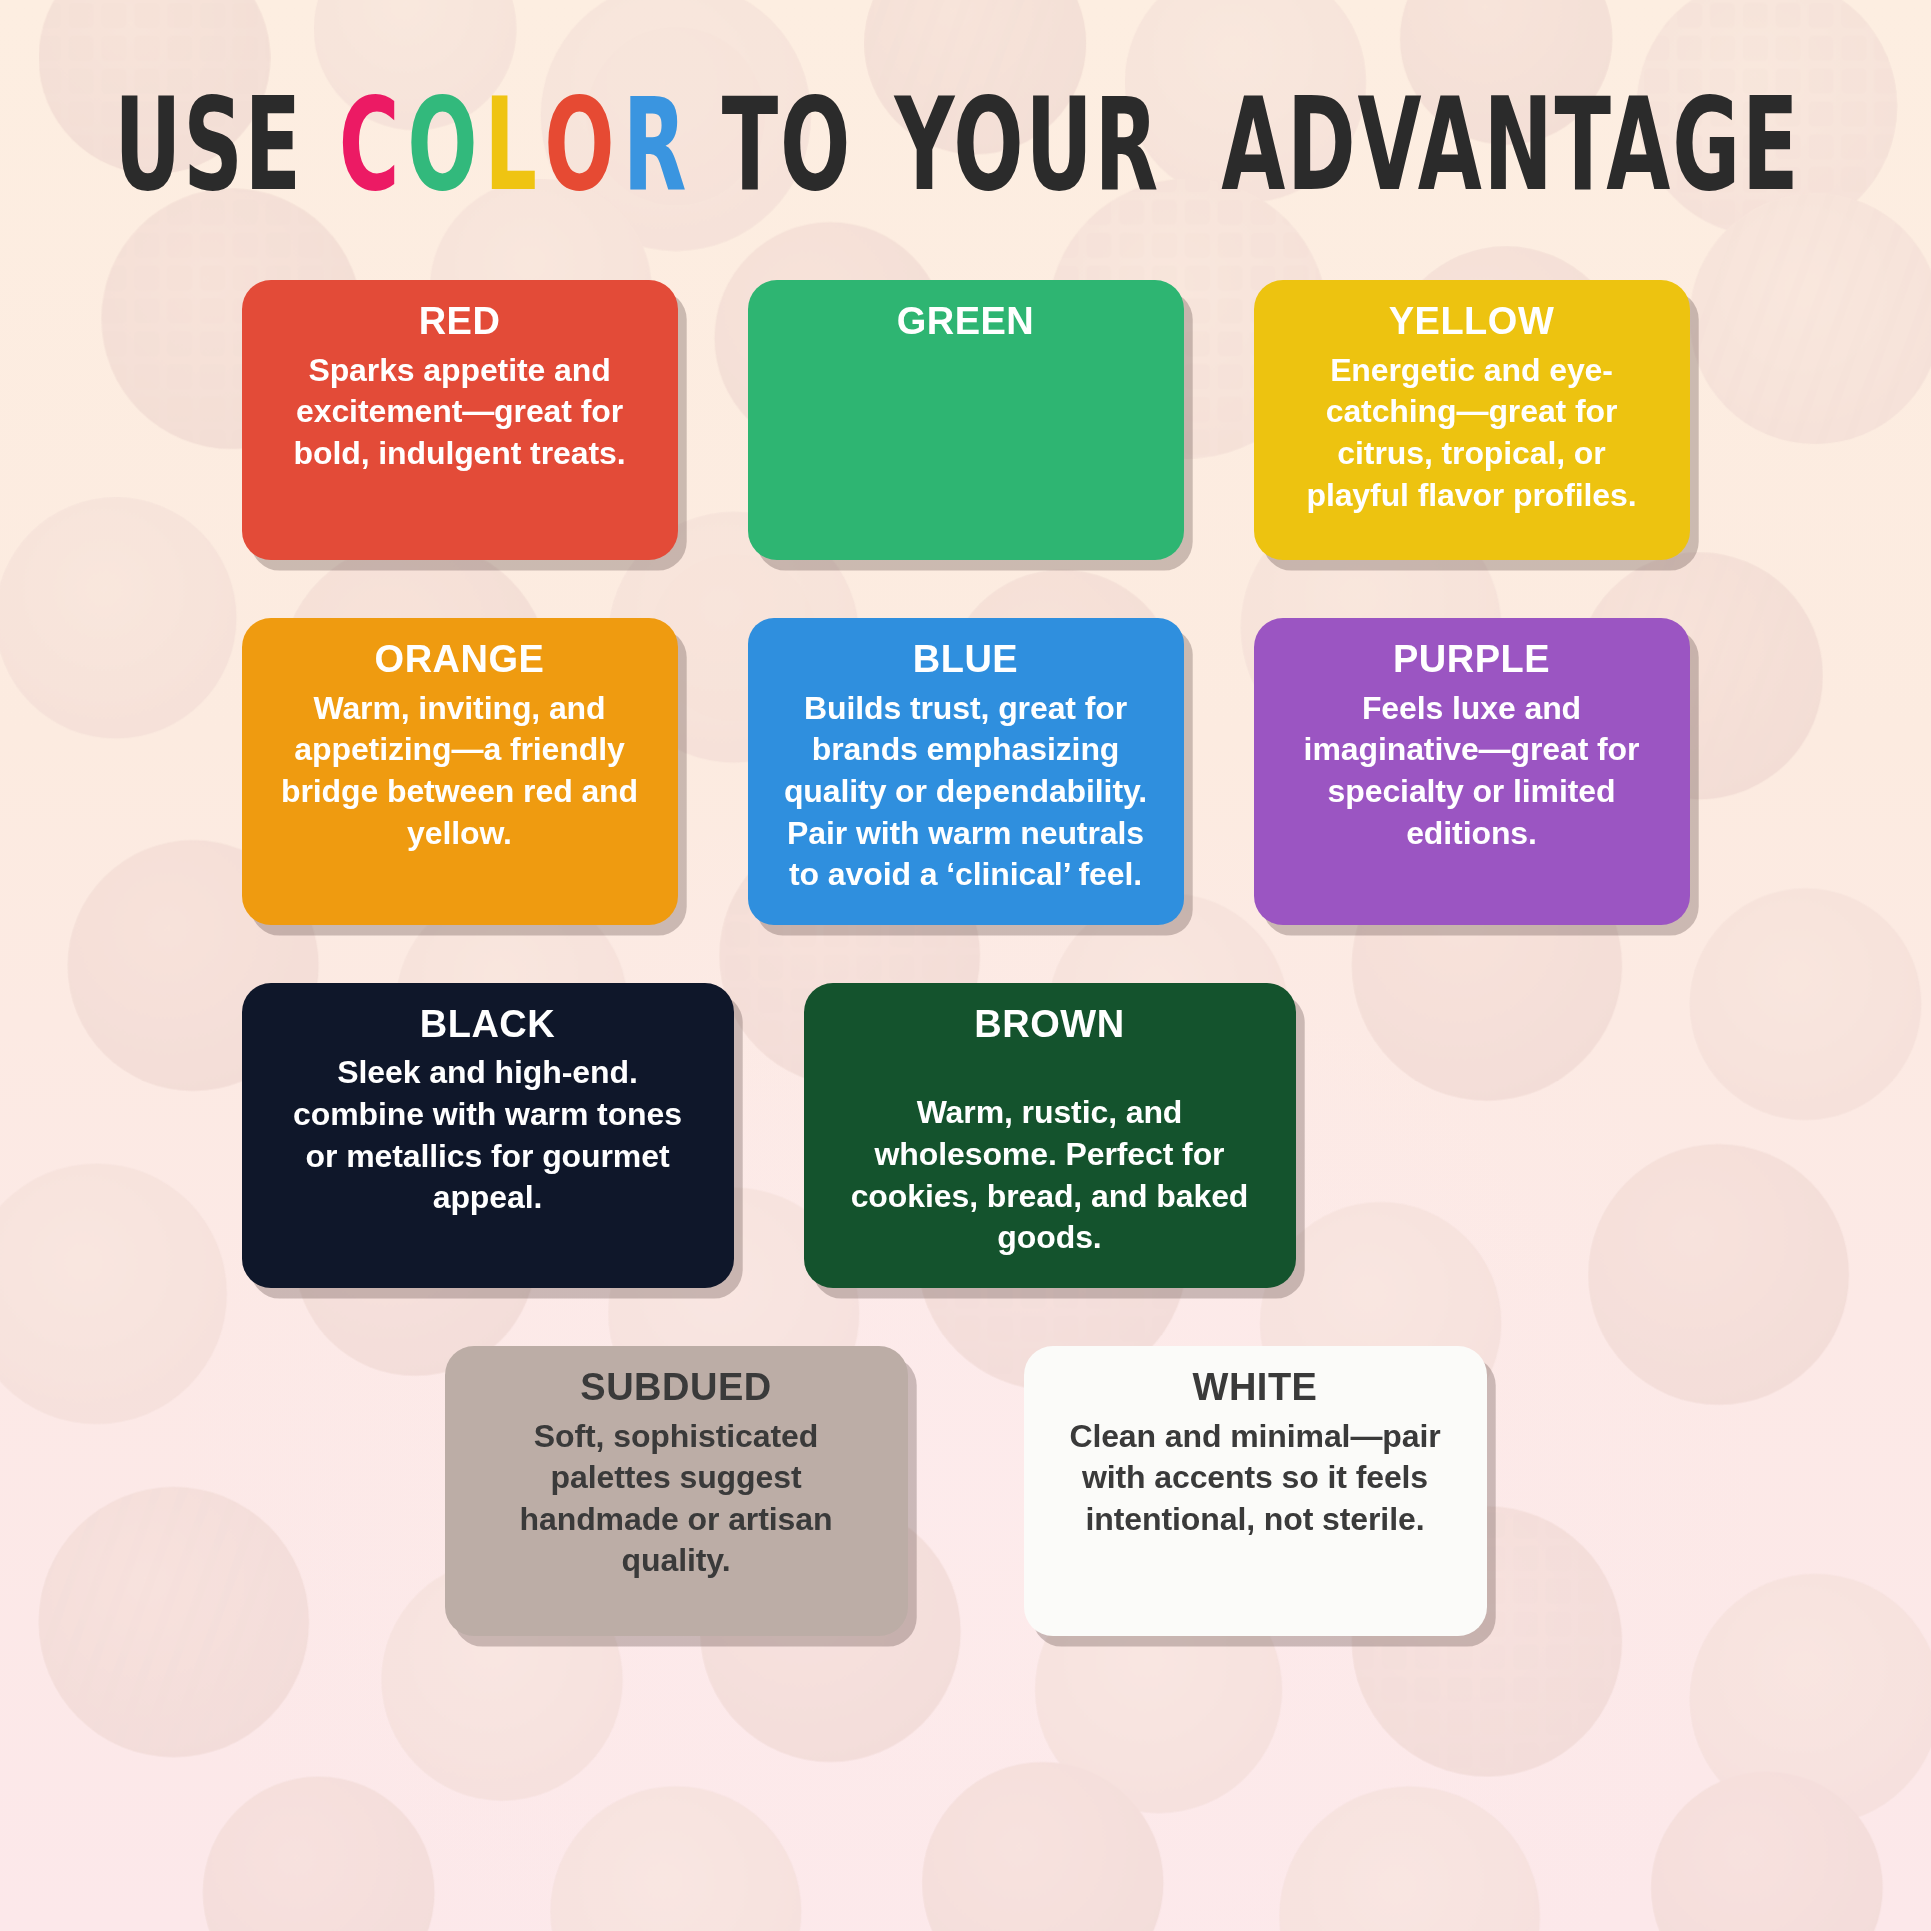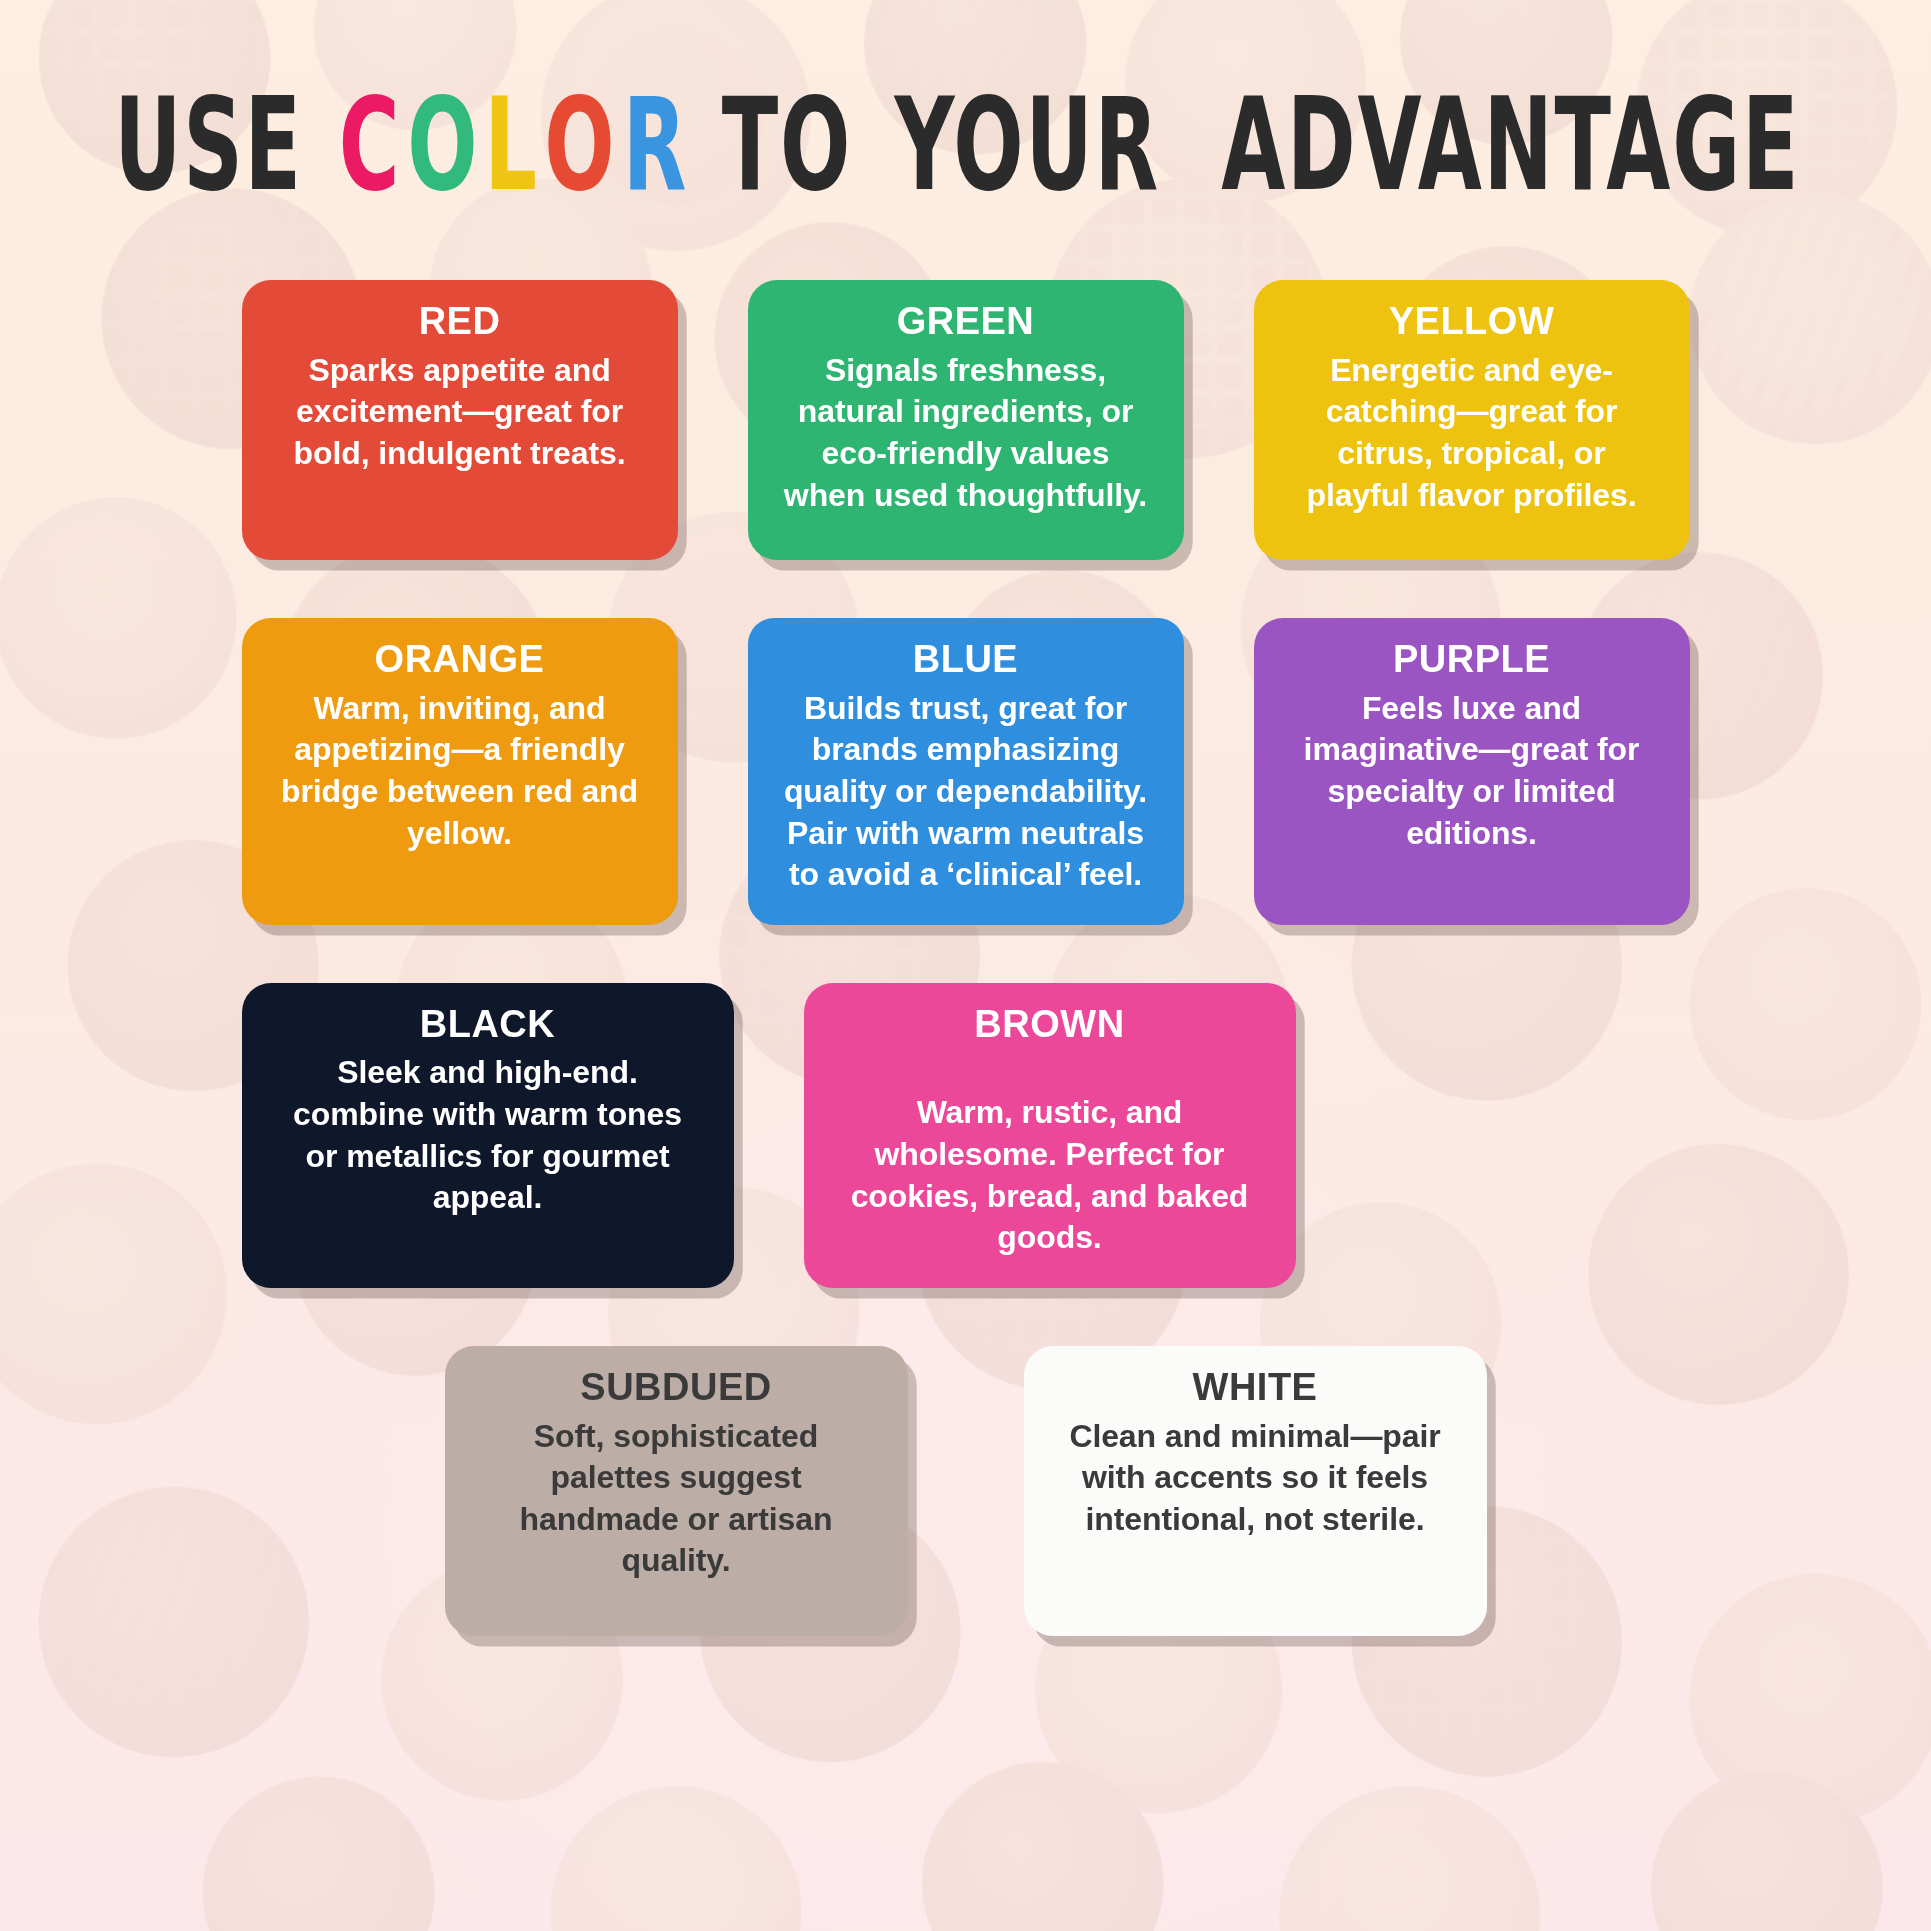--- a/index.html
+++ b/index.html
@@ -221,21 +221,20 @@
   </div>
 
   <div id="grid">
     <div class="row" id="r1">
         <div class="card onlight" style="background: rgb(227, 75, 56);">
           <div class="card-title" style="color: rgb(255, 255, 255);">RED</div>
           <div class="card-desc" style="color: rgb(255, 255, 255);">Sparks appetite and excitement—great for bold, indulgent treats.</div>
         </div>
         <div class="card onlight" style="background: rgb(46, 181, 114);">
           <div class="card-title" style="color: rgb(255, 255, 255);">GREEN</div>
-          <div class="card-desc" style="color: rgb(255, 255, 255);">Signals freshness, natural ingredients, or eco-friendly values when used thoughtfully.</div>
         </div>
         <div class="card onlight" style="background: rgb(237, 195, 16);">
           <div class="card-title" style="color: rgb(255, 255, 255);">YELLOW</div>
           <div class="card-desc" style="color: rgb(255, 255, 255);">Energetic and eye-catching—great for citrus, tropical, or playful flavor profiles.</div>
         </div>
       </div>
     <div class="row" id="r2">
         <div class="card onlight" style="background: rgb(239, 155, 16);">
           <div class="card-title" style="color: rgb(255, 255, 255);">ORANGE</div>
           <div class="card-desc" style="color: rgb(255, 255, 255);">Warm, inviting, and appetizing—a friendly bridge between red and yellow.</div>
@@ -247,21 +246,21 @@
         <div class="card onlight" style="background: rgb(155, 85, 194);">
           <div class="card-title" style="color: rgb(255, 255, 255);">PURPLE</div>
           <div class="card-desc" style="color: rgb(255, 255, 255);">Feels luxe and imaginative—great for specialty or limited editions.</div>
         </div>
       </div>
     <div class="row" id="r3">
         <div class="card onlight" style="background: #0f172a;">
           <div class="card-title" style="color: rgb(255, 255, 255);">BLACK</div>
           <div class="card-desc" style="color: rgb(255, 255, 255);">Sleek and high-end. combine with warm tones or metallics for gourmet appeal.</div>
         </div>
-        <div class="card onlight" style="background: #ec4899;">
+        <div class="card onlight" style="background: #14532d;">
           <div class="card-title" style="color: rgb(255, 255, 255);">BROWN</div>
           <div class="card-desc" style="color: rgb(255, 255, 255); margin-top: 40px;">Warm, rustic, and wholesome. Perfect for cookies, bread, and baked goods.</div>
         </div>
       </div>
     <div class="row centered" id="r4">
         <div class="card ondark" style="background: rgb(188, 173, 166);">
           <div class="card-title" style="color: rgb(58, 58, 58);">SUBDUED</div>
           <div class="card-desc" style="color: rgb(58, 58, 58);">Soft, sophisticated palettes suggest handmade or artisan quality.</div>
         </div>
         <div class="card ondark" style="background: rgb(251, 251, 249);">

